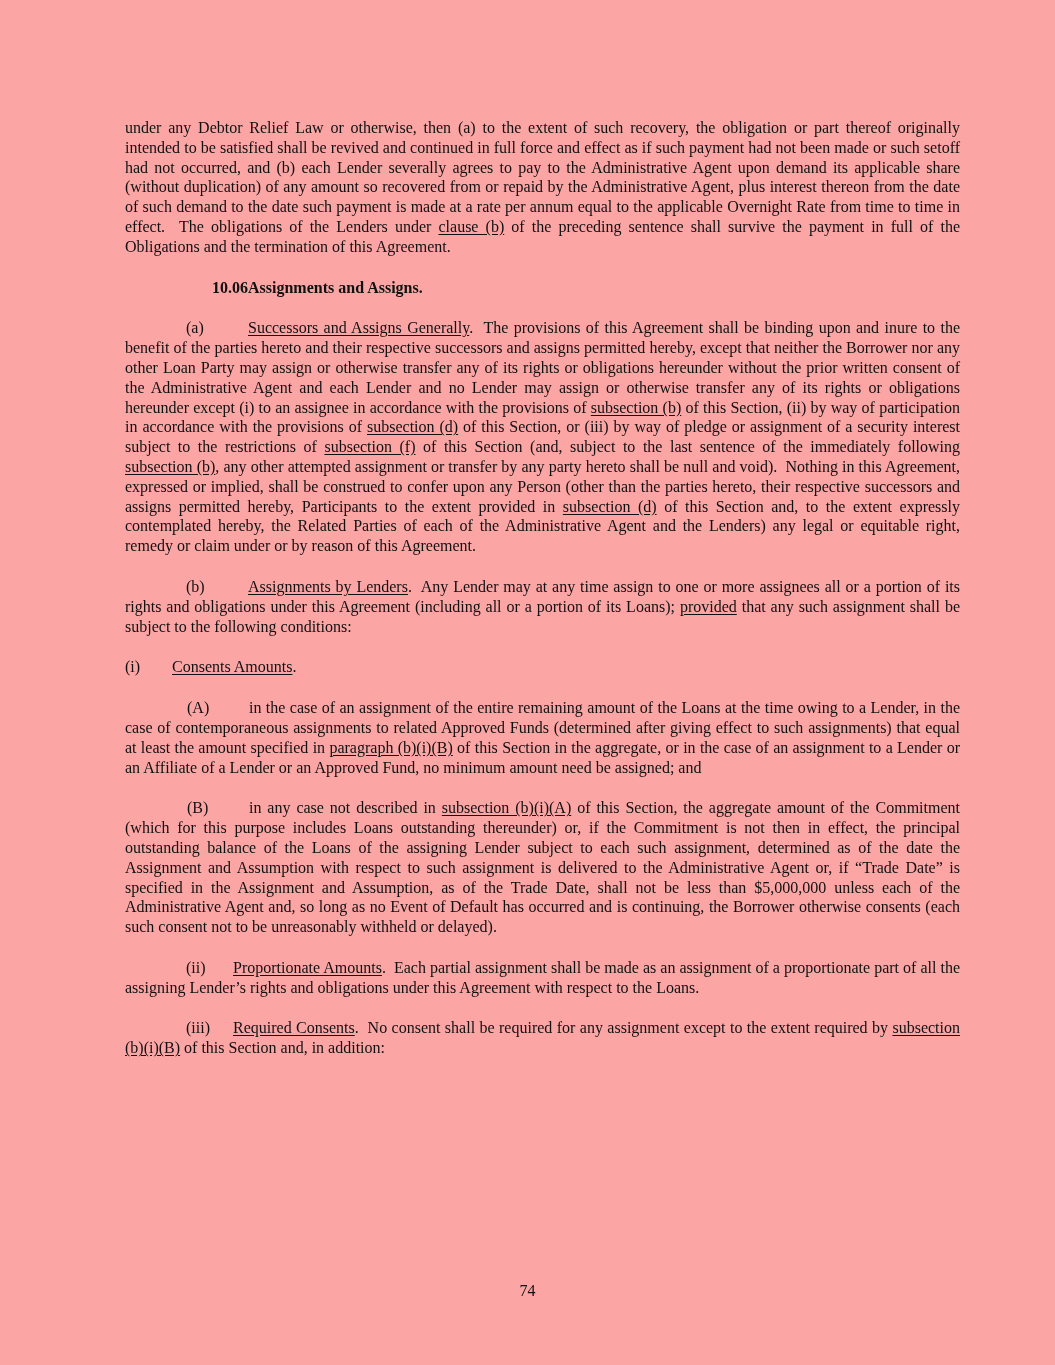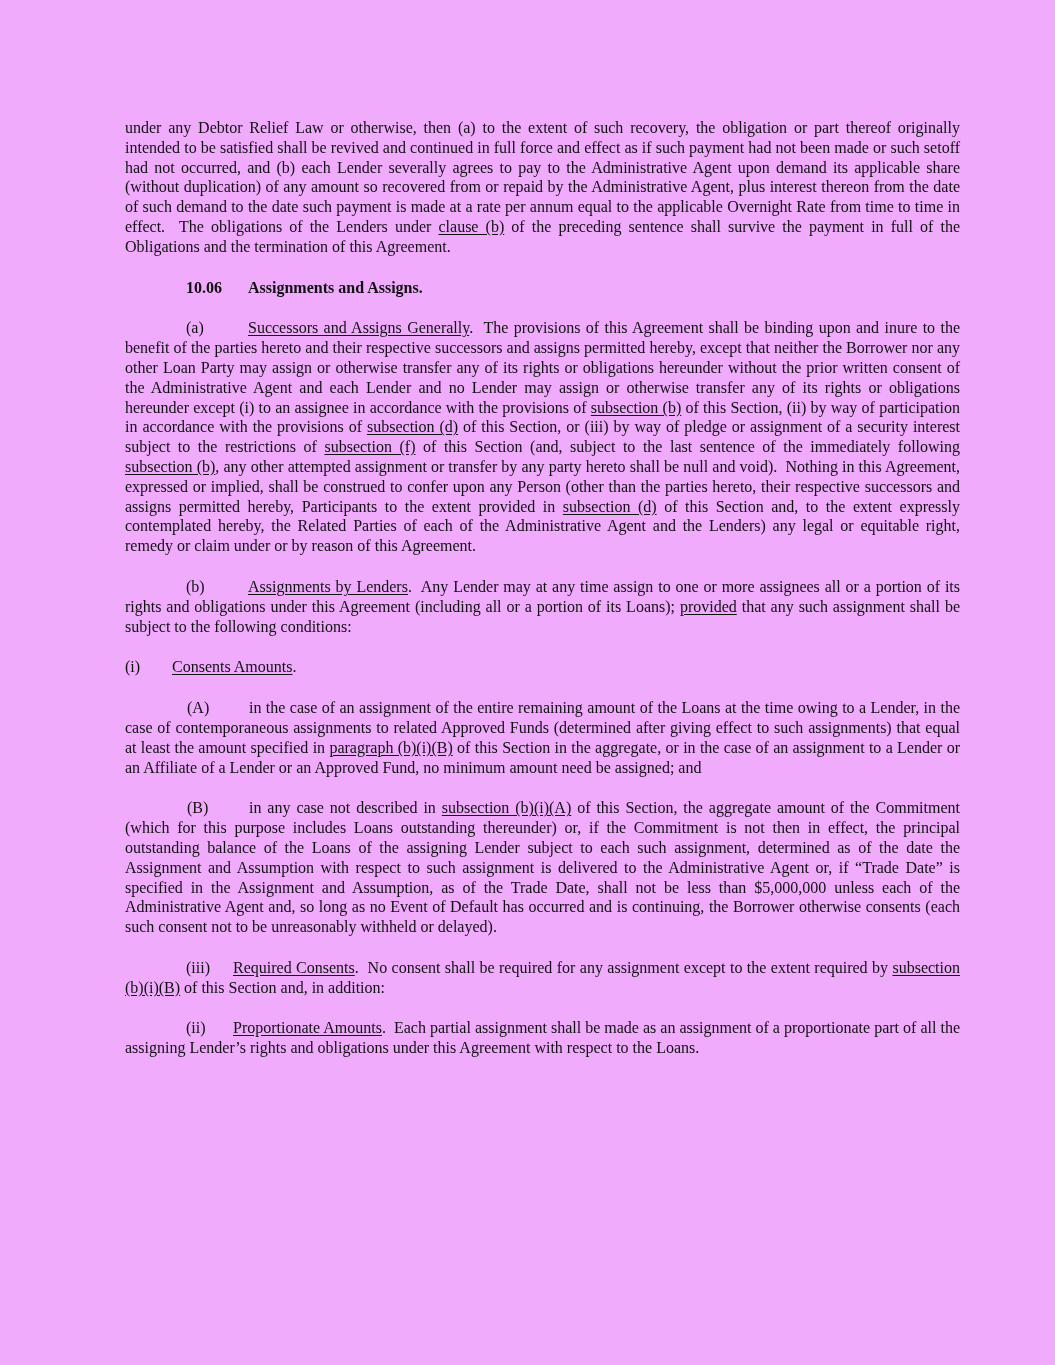--- a/index.html
+++ b/index.html
@@ -4,21 +4,21 @@
 <style>
   html, body {
     margin: 0;
     padding: 0;
     background: #ffffff;
   }
   .page {
     position: relative;
     width: 1055px;
     height: 1365px;
-    background: #f0abfc;
+    background: #fca5a5;
     box-sizing: border-box;
     padding: 118px 95px 0 125px;
     font-family: "Liberation Serif", serif;
     font-size: 16px;
     line-height: 19.8px;
     color: #111111;
     overflow: hidden;
   }
   p.para {
     margin: 0 0 21px 0;
@@ -26,20 +26,21 @@
   }
   .section-heading {
     font-weight: bold;
     margin: 0 0 21px 61px;
     text-align: left;
   }
   .section-heading .num {
     display: inline-block;
     min-width: 62px;
     text-indent: 0;
+    text-align: right;
   }
   
   .hang-ab { text-indent: 61px; }
   .hang-ab .marker { display: inline-block; min-width: 62px; text-indent: 0; }
   
   .clause-heading {
     margin: 0 0 21px 138px;
     text-align: left;
     text-indent: 0;
   }
@@ -83,18 +84,19 @@
   <p class="para hang-ab"><span class="marker">(a)</span><span class="u">Successors and Assigns Generally</span><span>.&nbsp; The provisions of this Agreement shall be binding upon and inure to the benefit of the parties hereto and their respective successors and assigns permitted hereby, except that neither the Borrower nor any other Loan Party may assign or otherwise transfer any of its rights or obligations hereunder without the prior written consent of the Administrative Agent and each Lender and no Lender may assign or otherwise transfer any of its rights or obligations hereunder except (i) to an assignee in accordance with the provisions of </span><span class="u">subsection (b)</span><span> of this Section, (ii) by way of participation in accordance with the provisions of </span><span class="u">subsection (d)</span><span> of this Section, or (iii) by way of pledge or assignment of a security interest subject to the restrictions of </span><span class="u">subsection (f)</span><span> of this Section (and, subject to the last sentence of the immediately following </span><span class="u">subsection (b)</span><span>, any other attempted assignment or transfer by any party hereto shall be null and void).&nbsp; Nothing in this Agreement, expressed or implied, shall be construed to confer upon any Person (other than the parties hereto, their respective successors and assigns permitted hereby, Participants to the extent provided in </span><span class="u">subsection (d)</span><span> of this Section and, to the extent expressly contemplated hereby, the Related Parties of each of the Administrative Agent and the Lenders) any legal or equitable right, remedy or claim under or by reason of this Agreement.</span></p>
 
   <p class="para hang-ab"><span class="marker">(b)</span><span class="u">Assignments by Lenders</span><span>.&nbsp; Any Lender may at any time assign to one or more assignees all or a portion of its rights and obligations under this Agreement (including all or a portion of its Loans); </span><span class="u">provided</span><span> that any such assignment shall be subject to the following conditions:</span></p>
 
   <p class="para clause-heading"><span class="marker">(i)</span><span class="u">Consents Amounts</span><span>.</span></p>
 
   <p class="para block-AB"><span class="marker">(A)</span><span>in the case of an assignment of the entire remaining amount of the Loans at the time owing to a Lender, in the case of contemporaneous assignments to related Approved Funds (determined after giving effect to such assignments) that equal at least the amount specified in </span><span class="u">paragraph (b)(i)(B)</span><span> of this Section in the aggregate, or in the case of an assignment to a Lender or an Affiliate of a Lender or an Approved Fund, no minimum amount need be assigned; and</span></p>
 
   <p class="para block-AB"><span class="marker">(B)</span><span>in any case not described in </span><span class="u">subsection (b)(i)(A)</span><span> of this Section, the aggregate amount of the Commitment (which for this purpose includes Loans outstanding thereunder) or, if the Commitment is not then in effect, the principal outstanding balance of the Loans of the assigning Lender subject to each such assignment, determined as of the date the Assignment and Assumption with respect to such assignment is delivered to the Administrative Agent or, if “Trade Date” is specified in the Assignment and Assumption, as of the Trade Date, shall not be less than $5,000,000 unless each of the Administrative Agent and, so long as no Event of Default has occurred and is continuing, the Borrower otherwise consents (each such consent not to be unreasonably withheld or delayed).</span></p>
 
+  <p class="para hang-ii"><span class="marker">(ii)</span><span class="u">Proportionate Amounts</span><span>.&nbsp; Each partial assignment shall be made as an assignment of a proportionate part of all the assigning Lender’s rights and obligations under this Agreement with respect to the Loans.</span></p>
+
   <p class="para hang-ii"><span class="marker">(iii)</span><span class="u">Required Consents</span><span>.&nbsp; No consent shall be required for any assignment except to the extent required by </span><span class="u">subsection (b)(i)(B)</span><span> of this Section and, in addition:</span></p>
 
-  <p class="para hang-ii"><span class="marker">(ii)</span><span class="u">Proportionate Amounts</span><span>.&nbsp; Each partial assignment shall be made as an assignment of a proportionate part of all the assigning Lender’s rights and obligations under this Agreement with respect to the Loans.</span></p>
-
+  <div class="page-number">74</div>
 
 </div>
 
 </body></html>

